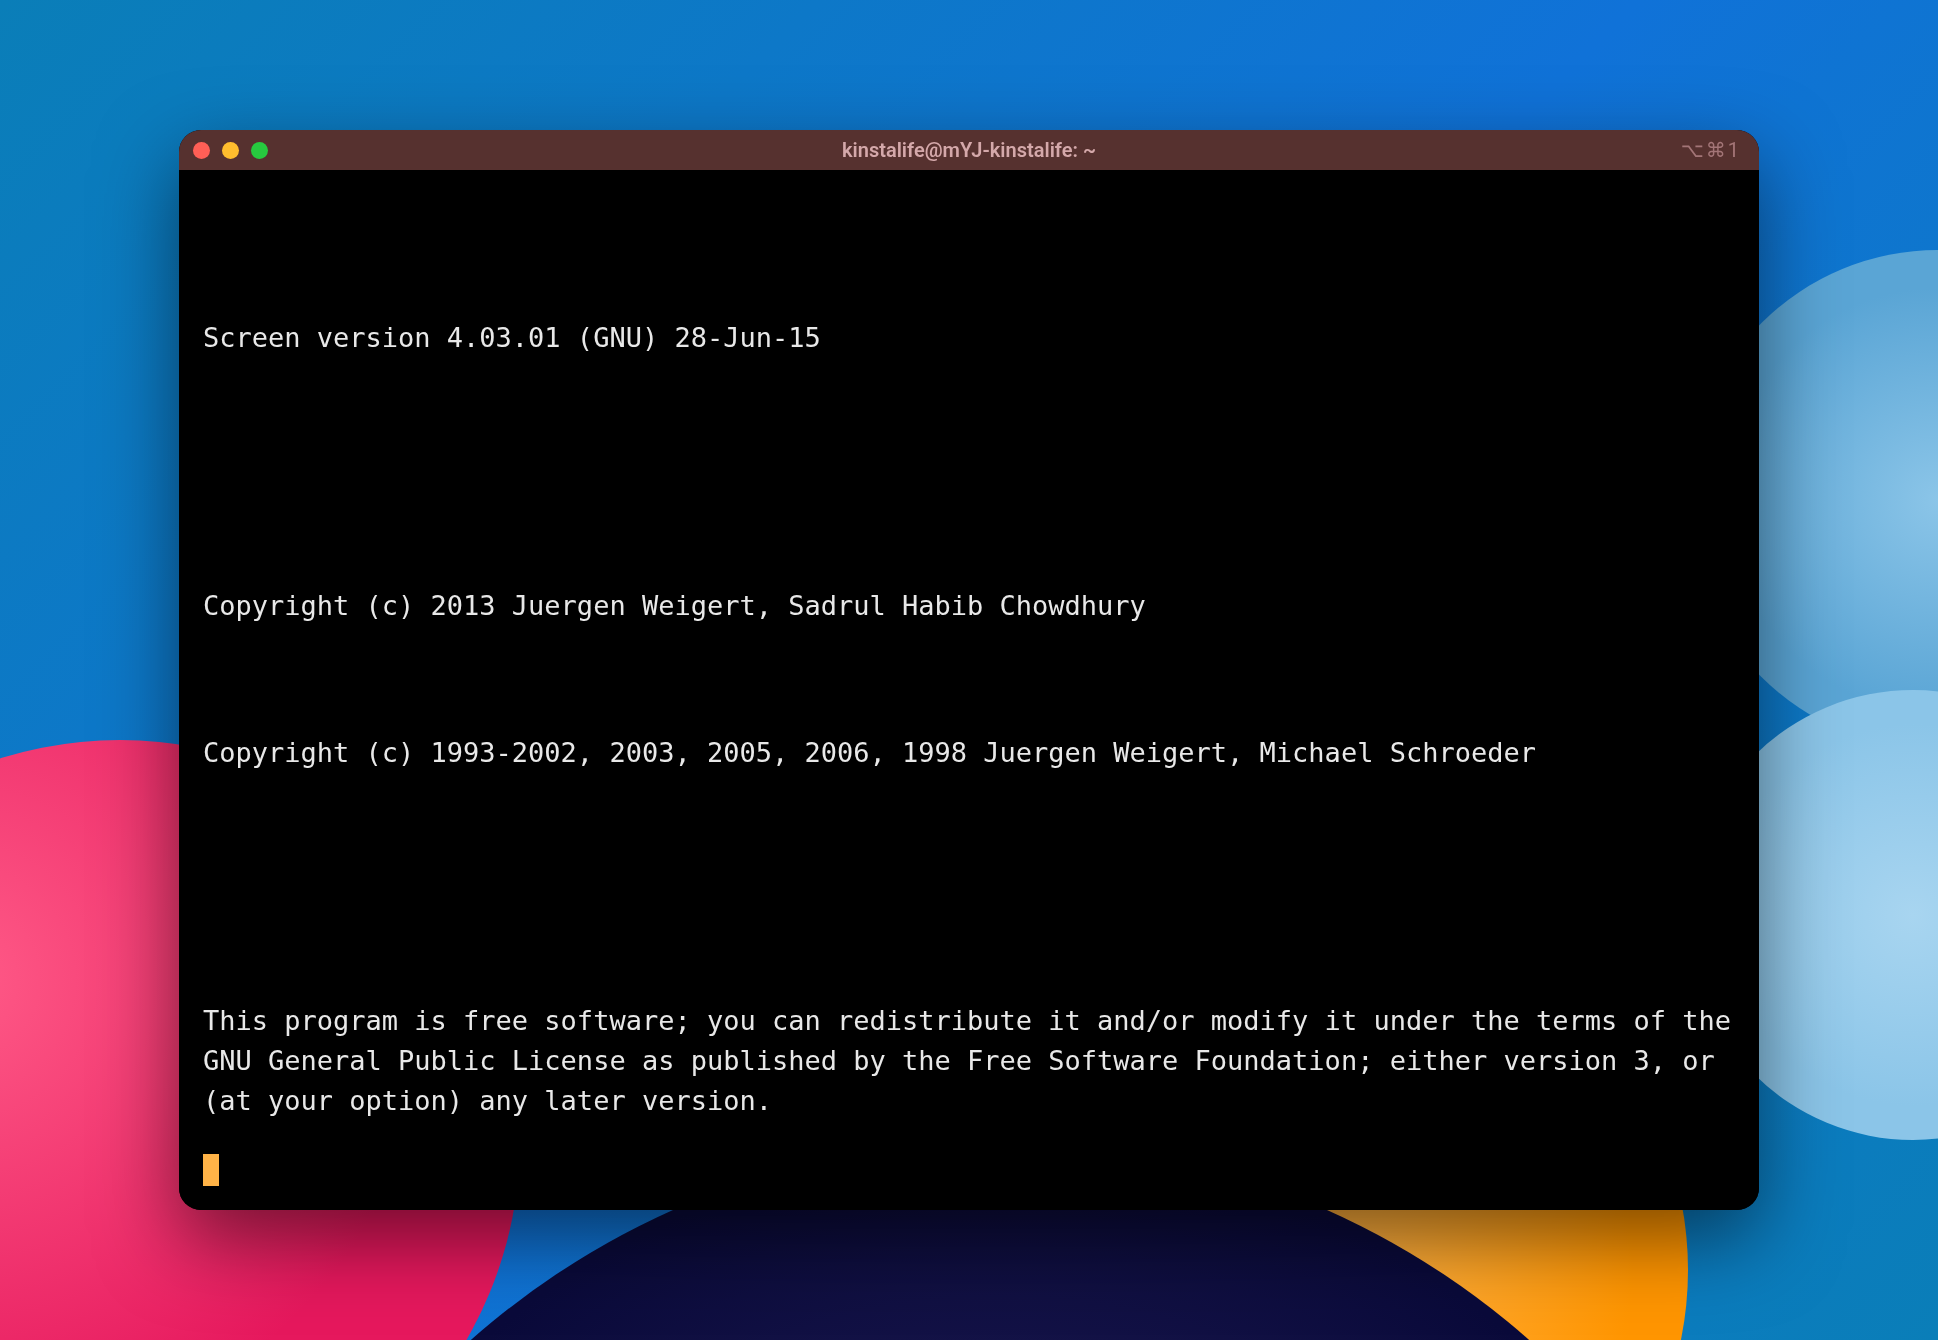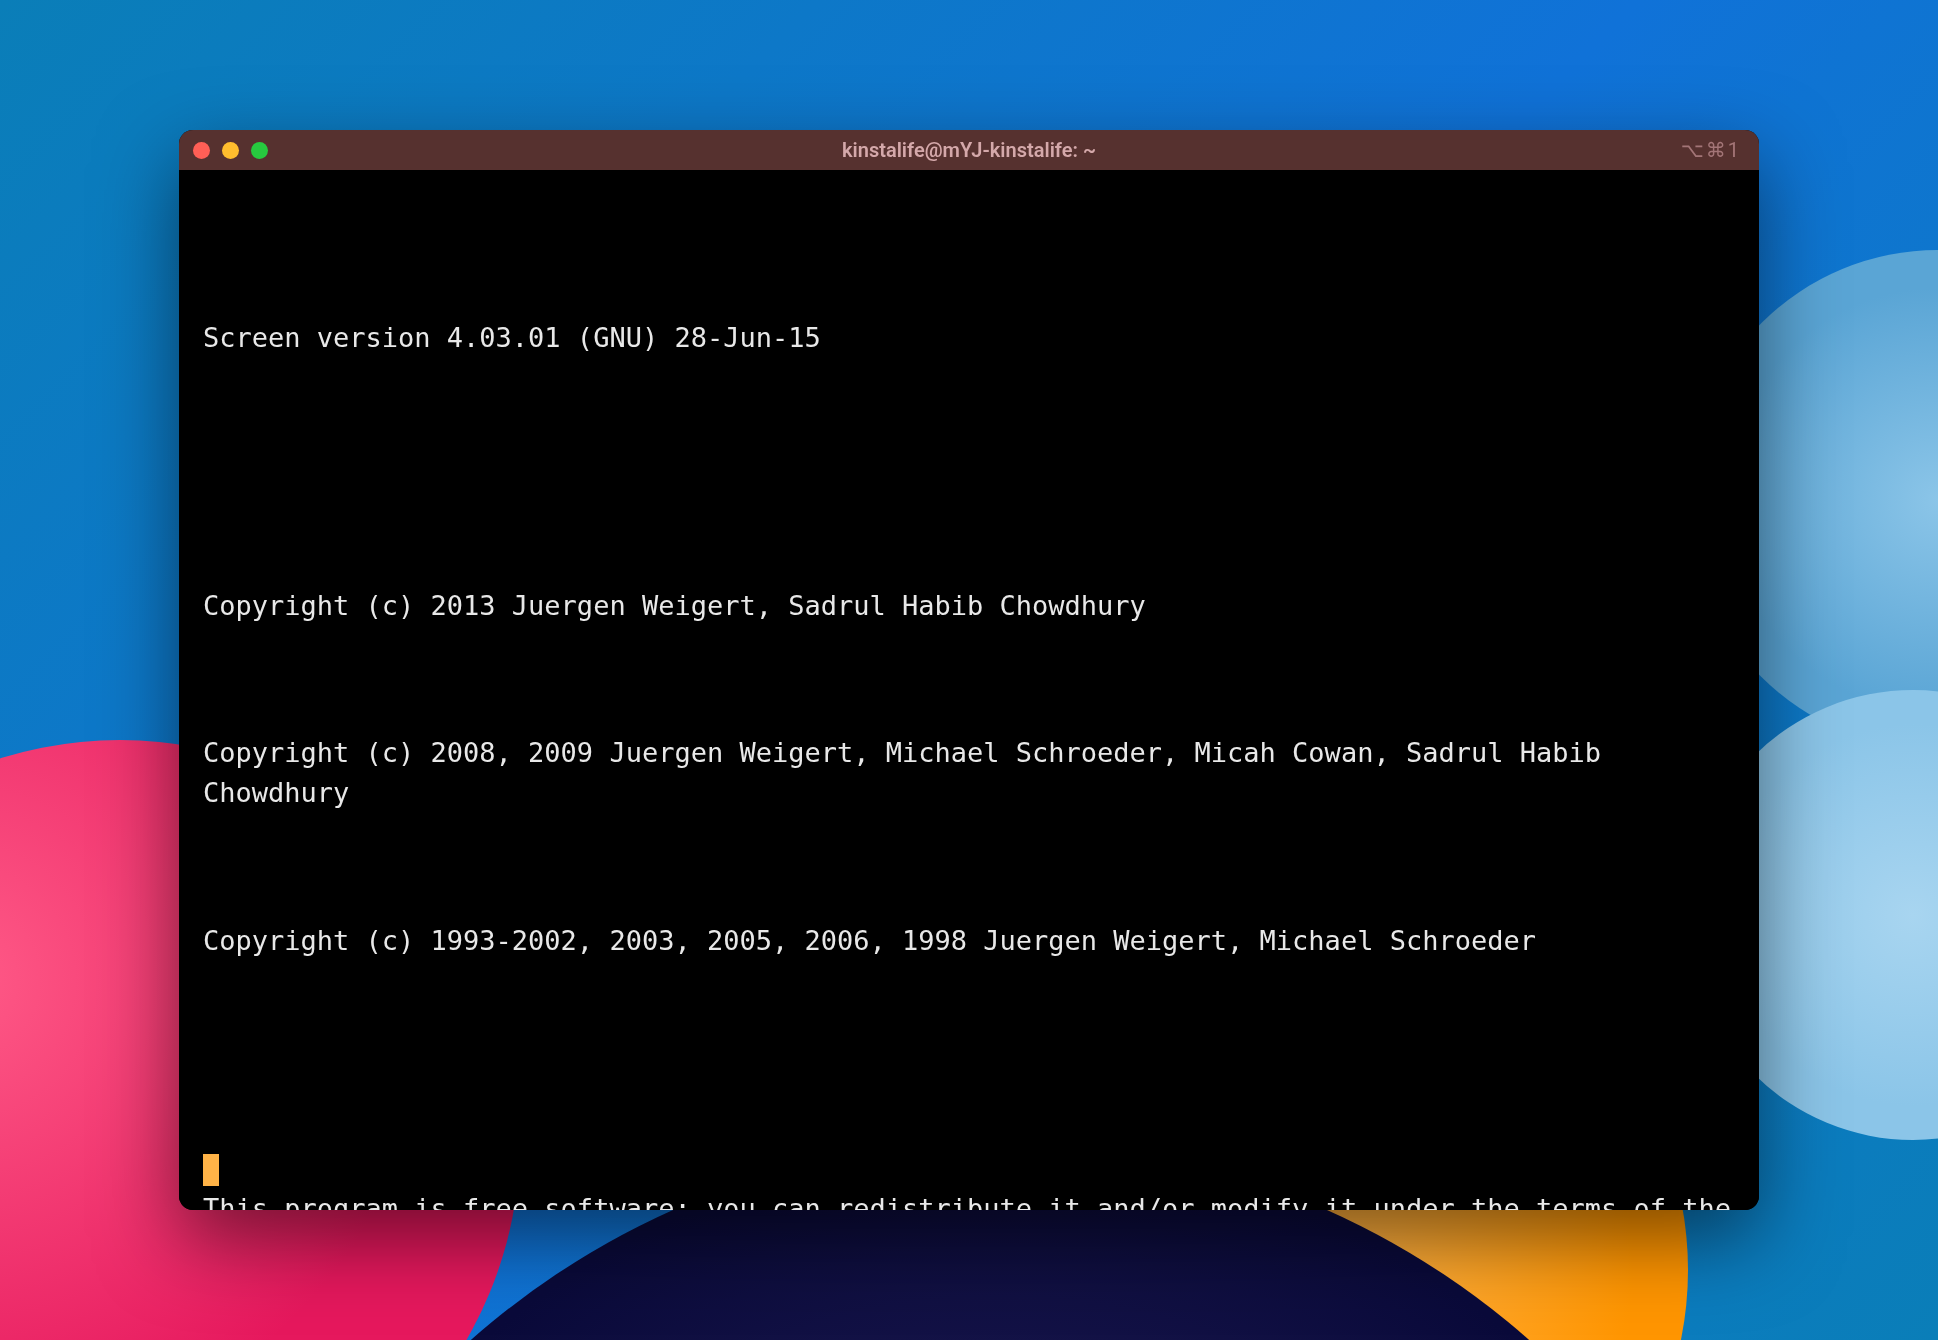--- a/index.html
+++ b/index.html
@@ -63,21 +63,21 @@
       background: radial-gradient(circle at 50% 50%, #a8d5f0 0%, #8bc5e8 60%);
       right: -200px;
       bottom: 200px;
     }
 
     .terminal-window {
       position: relative;
       width: 1580px;
       height: 1080px;
       background: #000000;
-      border-radius: 14px;
+      border-radius: 22px;
       overflow: hidden;
       box-shadow: 0 30px 80px rgba(0, 0, 0, 0.5);
       z-index: 10;
     }
 
     .titlebar {
       height: 40px;
       background: #56312f;
       display: flex;
       align-items: center;
@@ -170,21 +170,20 @@
       <div class="traffic-light tl-green"></div>
     </div>
     <div class="title-text">kinstalife@mYJ-kinstalife: ~</div>
     <div class="titlebar-right">⌥⌘1</div>
   </div>
 
   <div class="terminal-body">
     <div class="term-line">Screen version 4.03.01 (GNU) 28-Jun-15</div>
     <div class="blank-line"></div>
     <div class="term-line">Copyright (c) 2013 Juergen Weigert, Sadrul Habib Chowdhury</div>
-    <div class="term-line">Copyright (c) 2008, 2009 Juergen Weigert, Michael Schroeder, Micah Cowan, Sadrul Habib Chowdhury</div>
     <div class="term-line">Copyright (c) 1993-2002, 2003, 2005, 2006, 1998 Juergen Weigert, Michael Schroeder</div>
     <div class="blank-line"></div>
     <div class="term-line">This program is free software; you can redistribute it and/or modify it under the terms of the GNU General Public License as published by the Free Software Foundation; either version 3, or (at your option) any later version.</div>
     
     
     
     
     <span class="cursor-block"></span>
   </div>
 

